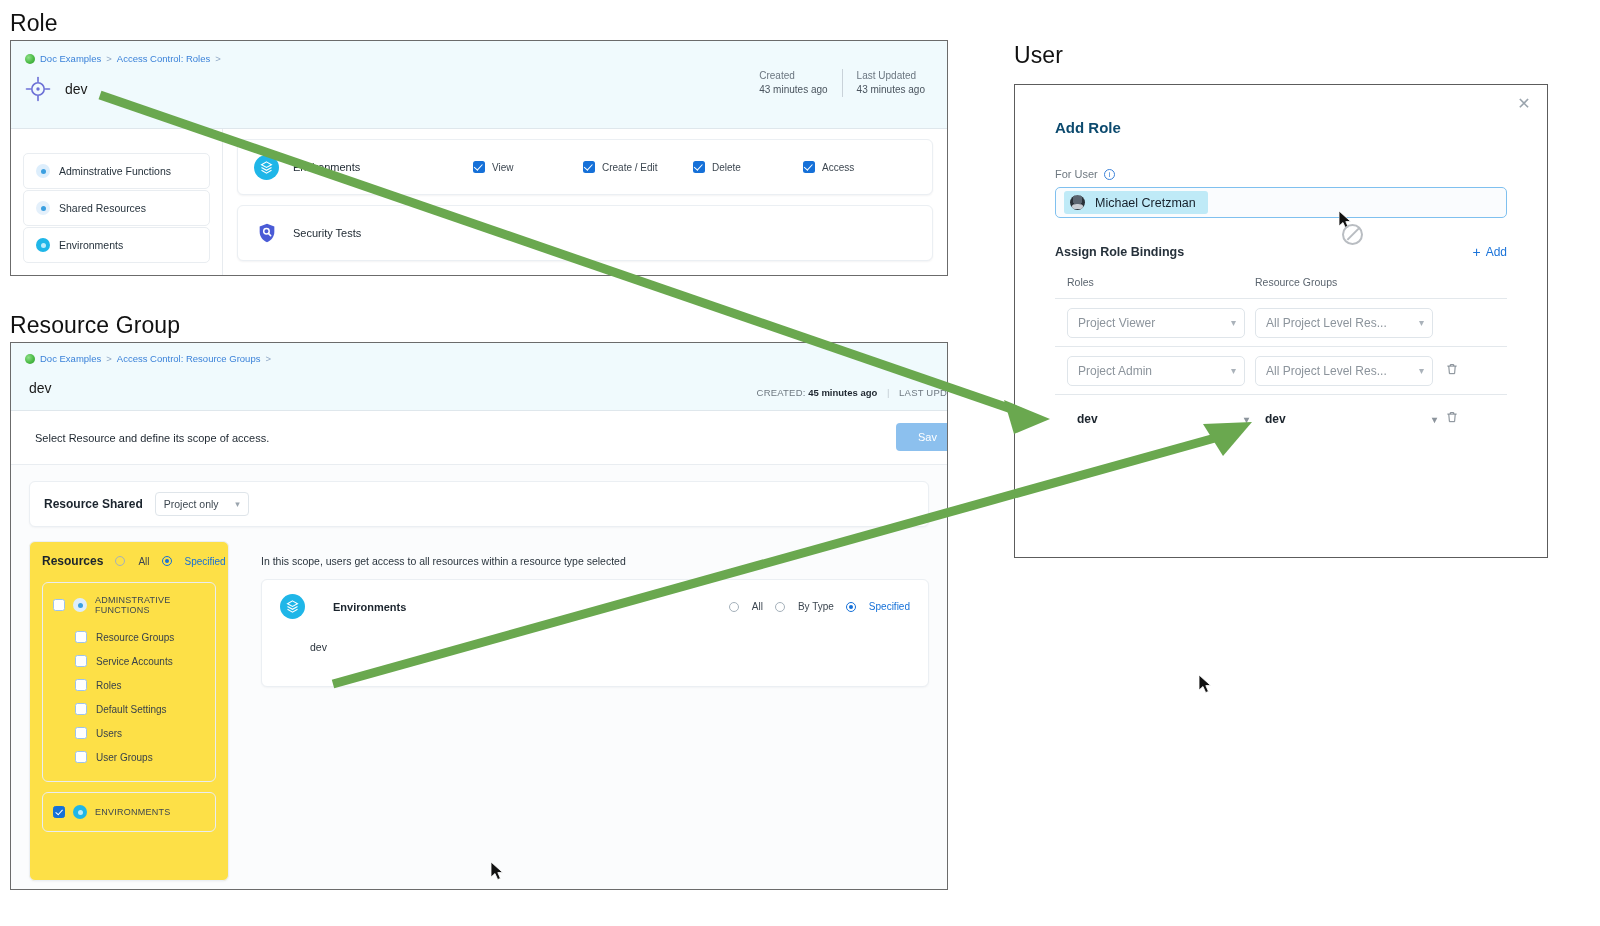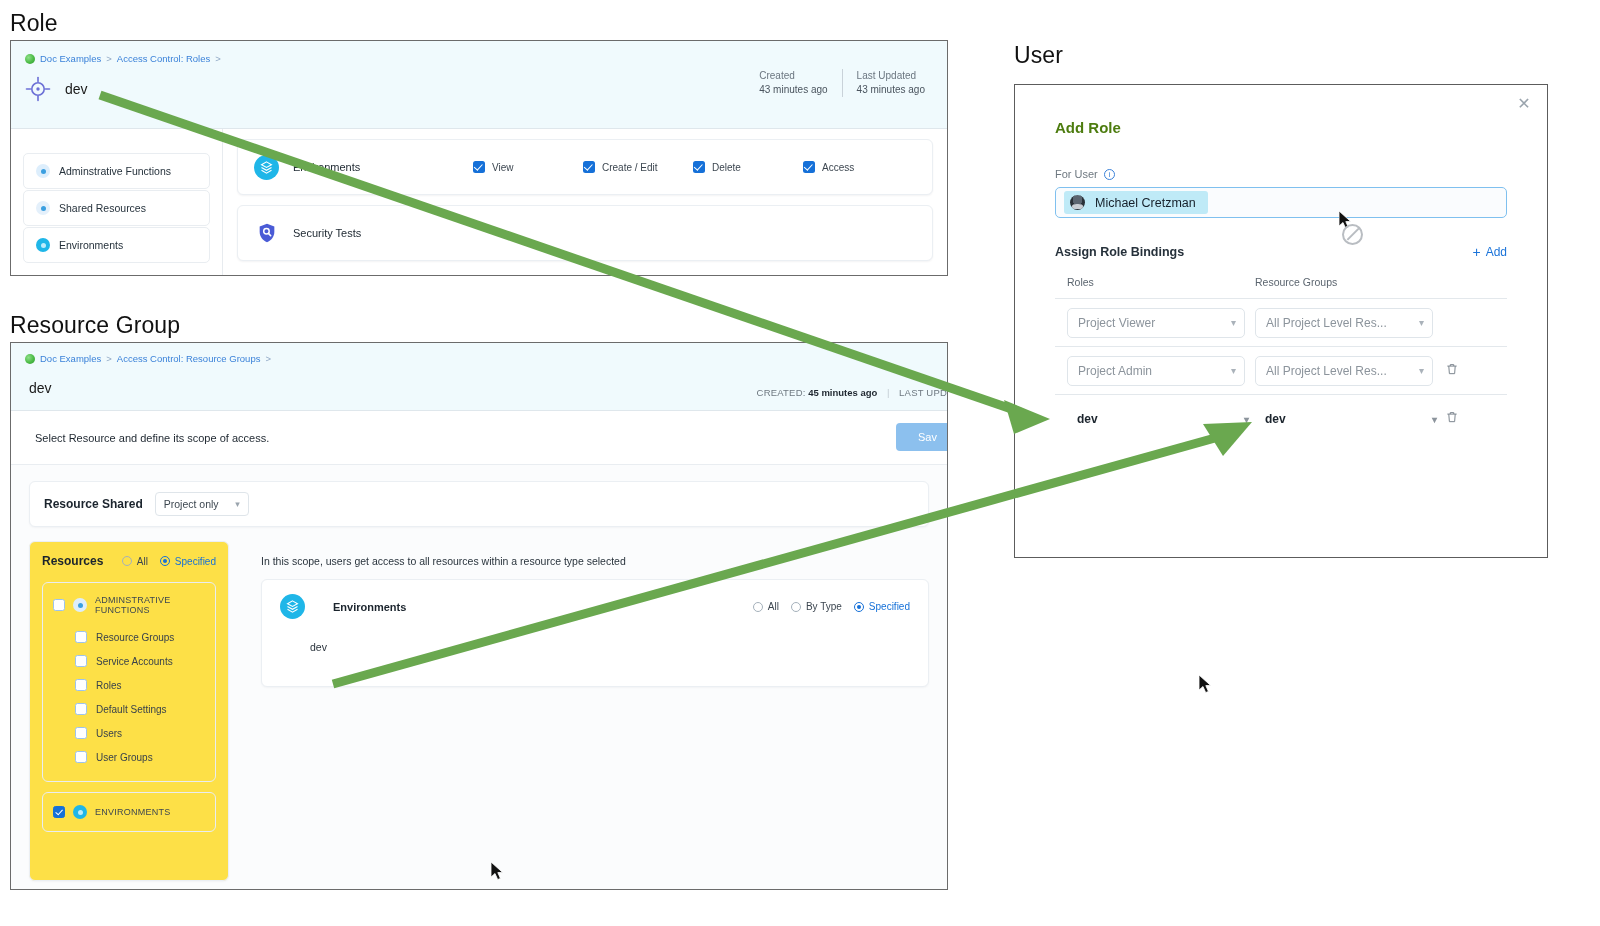--- a/index.html
+++ b/index.html
@@ -143,21 +143,21 @@
   }
   .sel .cv { color:#9aa4ad; font-size:9px; margin-left:10px; }
 
   .rg-cols { display:flex; margin: 0 18px; gap: 18px; height: 340px; }
   .res-card {
     width: 200px; flex:none; background:#fde047; border:1px solid #ebeff3; border-radius:6px;
     padding: 12px 12px 0 12px; box-shadow: 0 1px 2px rgba(16,24,40,.04);
   }
   .res-head { display:flex; align-items:center; margin-bottom: 14px; }
   .res-head .t { font-size: 12px; font-weight: 700; color:#1b242d; margin-right: auto; }
-  .radio { display:flex; align-items:center; gap:5px; font-size:10px; color:#3c4650; margin-left: 12px; }
+  .radio { display:flex; align-items:center; gap:13px; font-size:10px; color:#3c4650; margin-left: 12px; }
   .radio .rc { width:10px; height:10px; border-radius:50%; border:1.3px solid #a5b1bb; flex:none; }
   .radio.on .rc { border:1.3px solid #1570d8; position:relative; }
   .radio.on .rc::after { content:""; position:absolute; left:2px; top:2px; width:4px; height:4px;
                          border-radius:50%; background:#1570d8; }
   .radio.on { color:#1570d8; }
 
   .grp-box {
     border:1px solid #e9edf1; border-radius:6px; padding: 12px 10px; margin-bottom: 10px;
   }
   .grp-head { display:flex; align-items:center; gap:8px; margin-bottom: 10px; }
@@ -178,21 +178,21 @@
   }
   .env-row { display:flex; align-items:center; }
   .env-row .nm { font-size:11px; font-weight:700; color:#1b242d; margin-left: 14px; margin-right:auto; }
   .env-dev { font-size:10.5px; color:#2b343d; margin-top: 22px; margin-left: 30px; }
 
   
   #user-dialog { left: 1014px; top: 84px; width: 534px; height: 474px; border:1px solid #5c5c5c; }
   .dlg-inner { padding: 26px 40px 0 40px; position:relative; height:100%; }
   .dlg-close { position:absolute; right: 14px; top: 10px; width:18px; height:18px;
                color:#9aa4ad; font-size:16px; line-height:18px; text-align:center; }
-  .dlg-title { font-size: 15px; font-weight:700; color:#4d7c0f; margin: 8px 0 32px 0; }
+  .dlg-title { font-size: 15px; font-weight:700; color:#0c4a6e; margin: 8px 0 32px 0; }
   .f-label { font-size: 11px; color:#6e7880; display:flex; align-items:center; gap:6px; margin-bottom: 7px; }
   .info-i { width:11px; height:11px; border:1px solid #3b82d9; border-radius:50%;
             color:#3b82d9; font-size:8px; line-height:9px; text-align:center; font-style: normal; }
   .user-field {
     border:1px solid #7fc0ef; border-radius:5px; background:#fafcfe;
     height: 31px; display:flex; align-items:center; padding: 0 8px;
   }
   .chip { display:flex; align-items:center; gap:10px; background:#bfeaf7;
           border-radius:3px; padding: 4px 12px 4px 6px; }
   .chip .av { width:15px; height:15px; border-radius:50%; flex:none;

